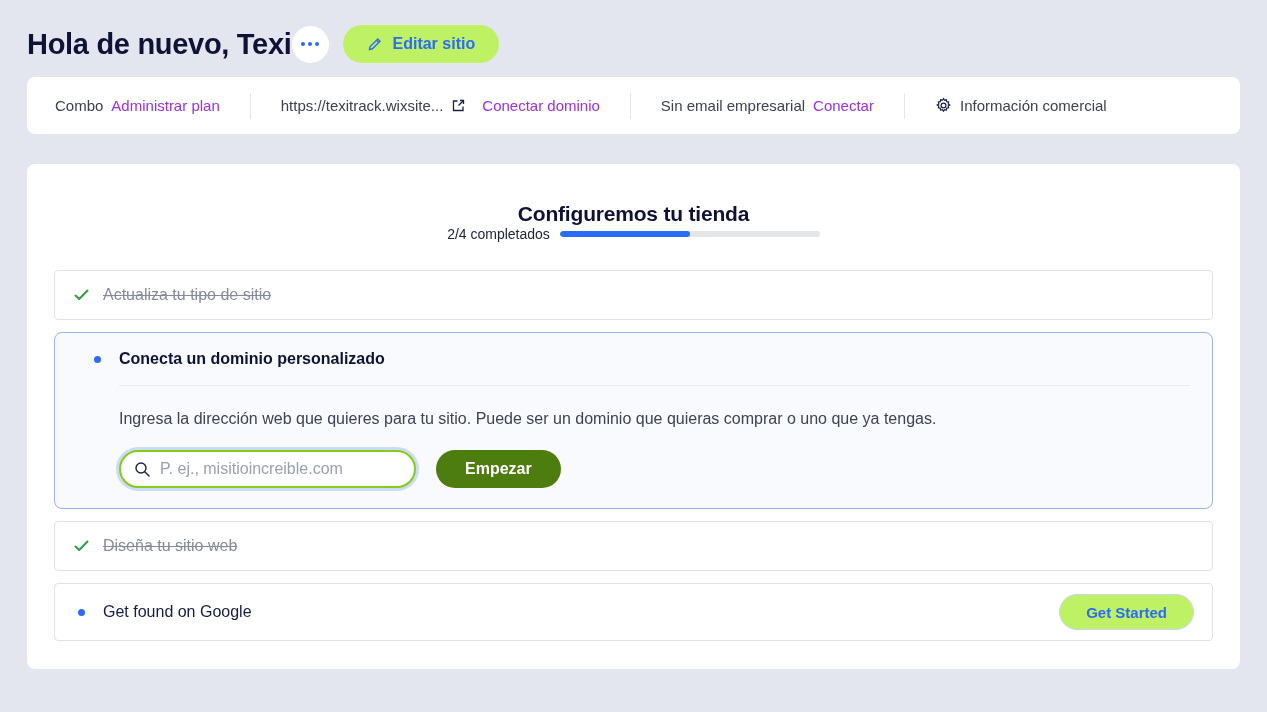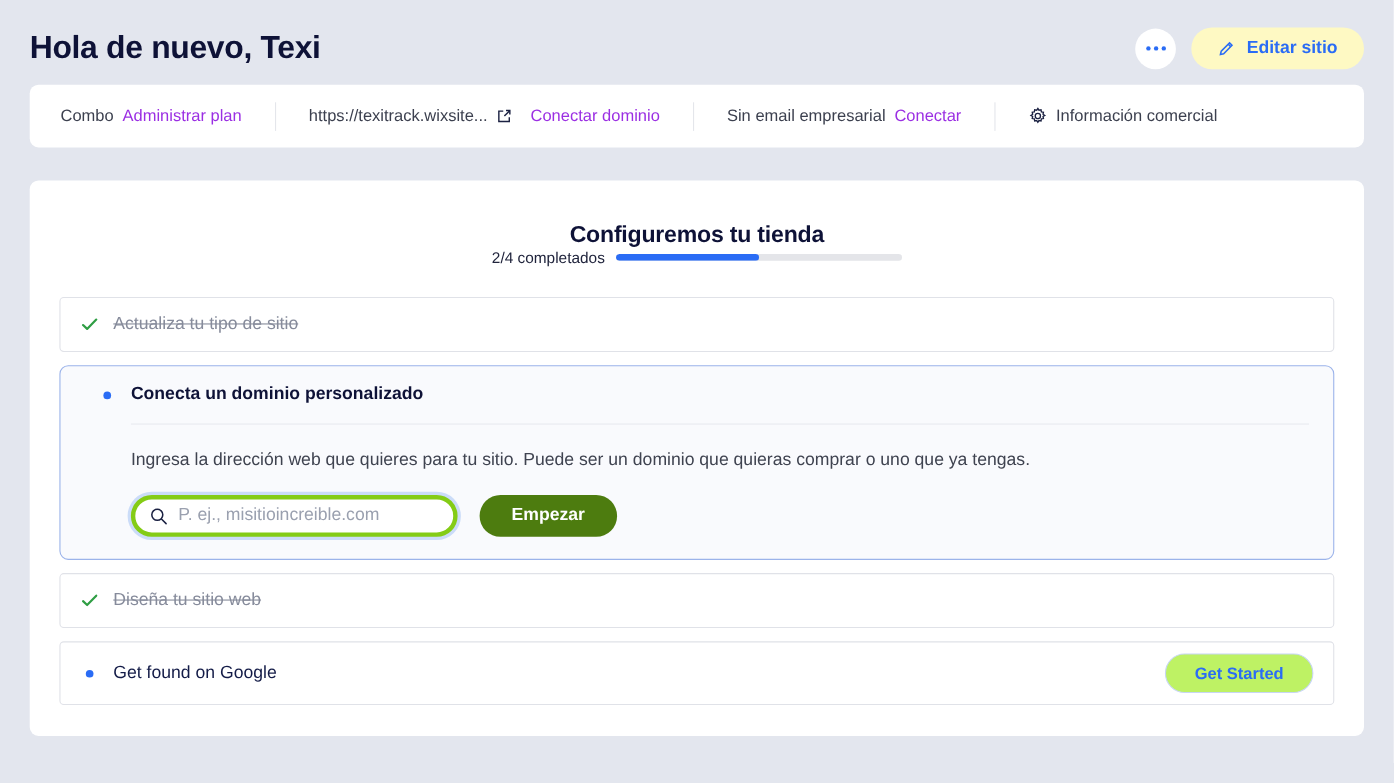--- a/index.html
+++ b/index.html
@@ -7,34 +7,34 @@
   body {
     background: #e3e6ee;
     font-family: "Liberation Sans", sans-serif;
     color: #131b47;
     overflow: hidden;
   }
   .page { padding: 0 27px; }
 
   
   .header {
-    display: flex; justify-content: space-between; align-items: center;
+    display: flex; justify-content: flex-start; align-items: center;
     padding-top: 22px; height: 66px;
   }
   .page-title {
     font-size: 29px; font-weight: 800; color: #0e1237; letter-spacing: -0.3px;
   }
   .header-actions { display: flex; align-items: center; gap: 14px; }
   .more-btn {
     width: 37px; height: 37px; border-radius: 50%; background: #fff; border: none;
     display: flex; align-items: center; justify-content: center; gap: 3px; cursor: pointer;
   }
   .more-btn i { width: 4px; height: 4px; border-radius: 50%; background: #2a6cf5; display: block; }
   .edit-btn {
-    height: 38px; border-radius: 20px; background: #fef9c3; border: none;
+    height: 38px; border-radius: 20px; background: #bef264; border: none;
     display: flex; align-items: center; gap: 10px; padding: 0 24px;
     color: #2a6cf5; font-size: 16px; font-weight: 700; cursor: pointer;
     font-family: "Liberation Sans", sans-serif;
   }
 
   
   .infobar {
     margin-top: 11px; background: #fff; border-radius: 8px; height: 57px;
     display: flex; align-items: center; padding: 0 28px;
     font-size: 15px; color: #3c404f;
@@ -71,21 +71,21 @@
     margin-bottom: 12px; overflow: hidden; padding-left: 16px;
   }
   .te-head { display: flex; align-items: center; height: 52px; padding: 0 18px; cursor: pointer; }
   .te-title { font-size: 16px; font-weight: 700; color: #0e1237; }
   .te-divider { height: 1px; background: #e8eaf0; margin-left: 48px; margin-right: 22px; }
   .te-body { padding: 24px 48px 20px; }
   .te-desc { font-size: 16px; color: #3f4350; margin-bottom: 22px; }
   .te-controls { display: flex; align-items: center; gap: 20px; }
   .domain-input-wrap {
     display: flex; align-items: center; gap: 9px; width: 297px; height: 38px;
-    border: 4px solid #84cc16; border-radius: 20px; background: #fff;
+    border: 2px solid #84cc16; border-radius: 20px; background: #fff;
     box-shadow: 0 0 0 3px #cbdcf8; padding: 0 13px; flex: none;
   }
   .domain-input {
     border: none; outline: none; background: transparent; width: 100%;
     font-size: 16px; color: #131b47; font-family: "Liberation Sans", sans-serif;
   }
   .domain-input::placeholder { color: #9aa0af; opacity: 1; }
   .empezar-btn {
     height: 38px; padding: 0 29px; border-radius: 20px; border: none;
     background: #4d7c0f; color: #fff; font-size: 16px; font-weight: 700;

